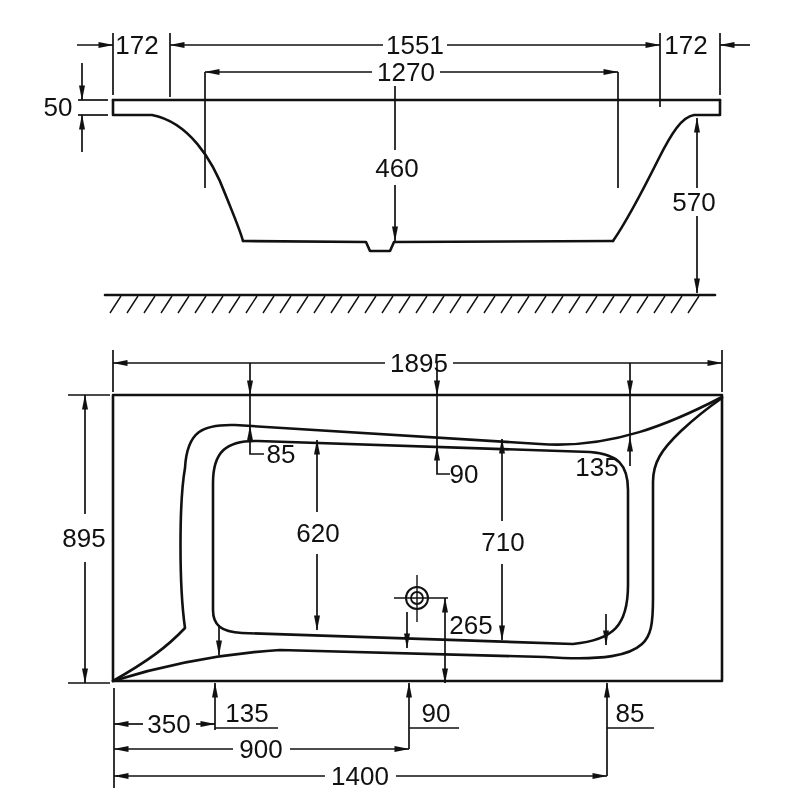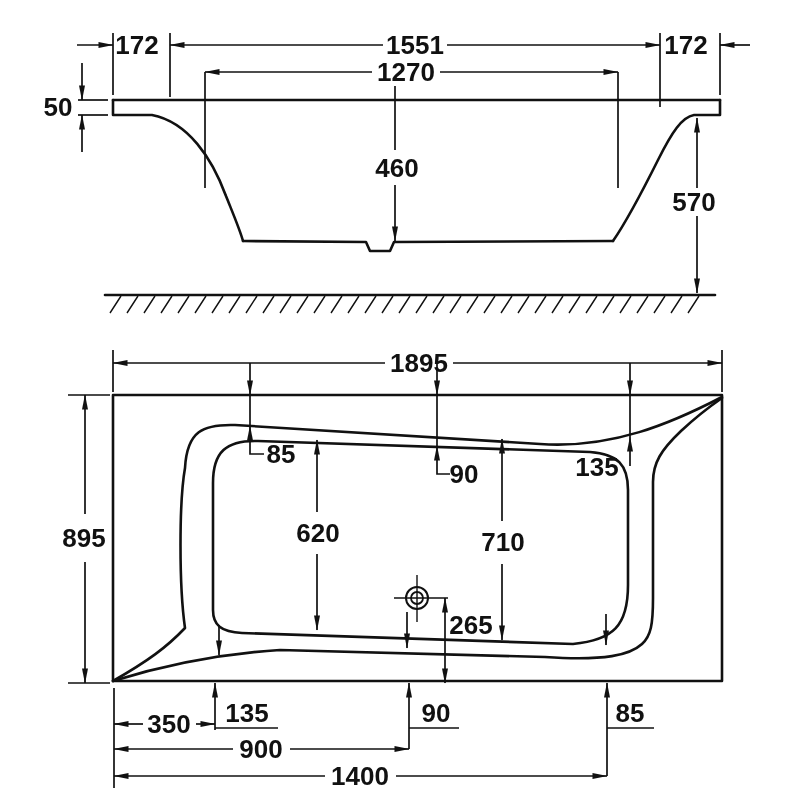--- a/index.html
+++ b/index.html
@@ -1,16 +1,16 @@
 <!DOCTYPE html>
 <html><head>
 <meta charset="utf-8">
 <style>
   html,body{margin:0;padding:0;background:#ffffff;}
-  .stage{width:800px;height:800px;background:#ffffff;position:relative;font-family:"Liberation Sans",sans-serif;font-weight:bold;}
+  .stage{width:800px;height:800px;background:#ffffff;position:relative;font-family:"Liberation Sans",sans-serif;}
   svg{display:block;}
   .ol{fill:none;stroke:#111111;stroke-width:2.6;stroke-linecap:round;stroke-linejoin:round;}
   .dl{fill:none;stroke:#111111;stroke-width:1.7;stroke-linecap:butt;}
   .thin{fill:none;stroke:#111111;stroke-width:1.4;}
   .dim{font-family:"Liberation Sans",sans-serif;font-size:26px;fill:#111111;text-anchor:middle;}
 </style>
 </head>
 <body>
 
 <div class="stage">

